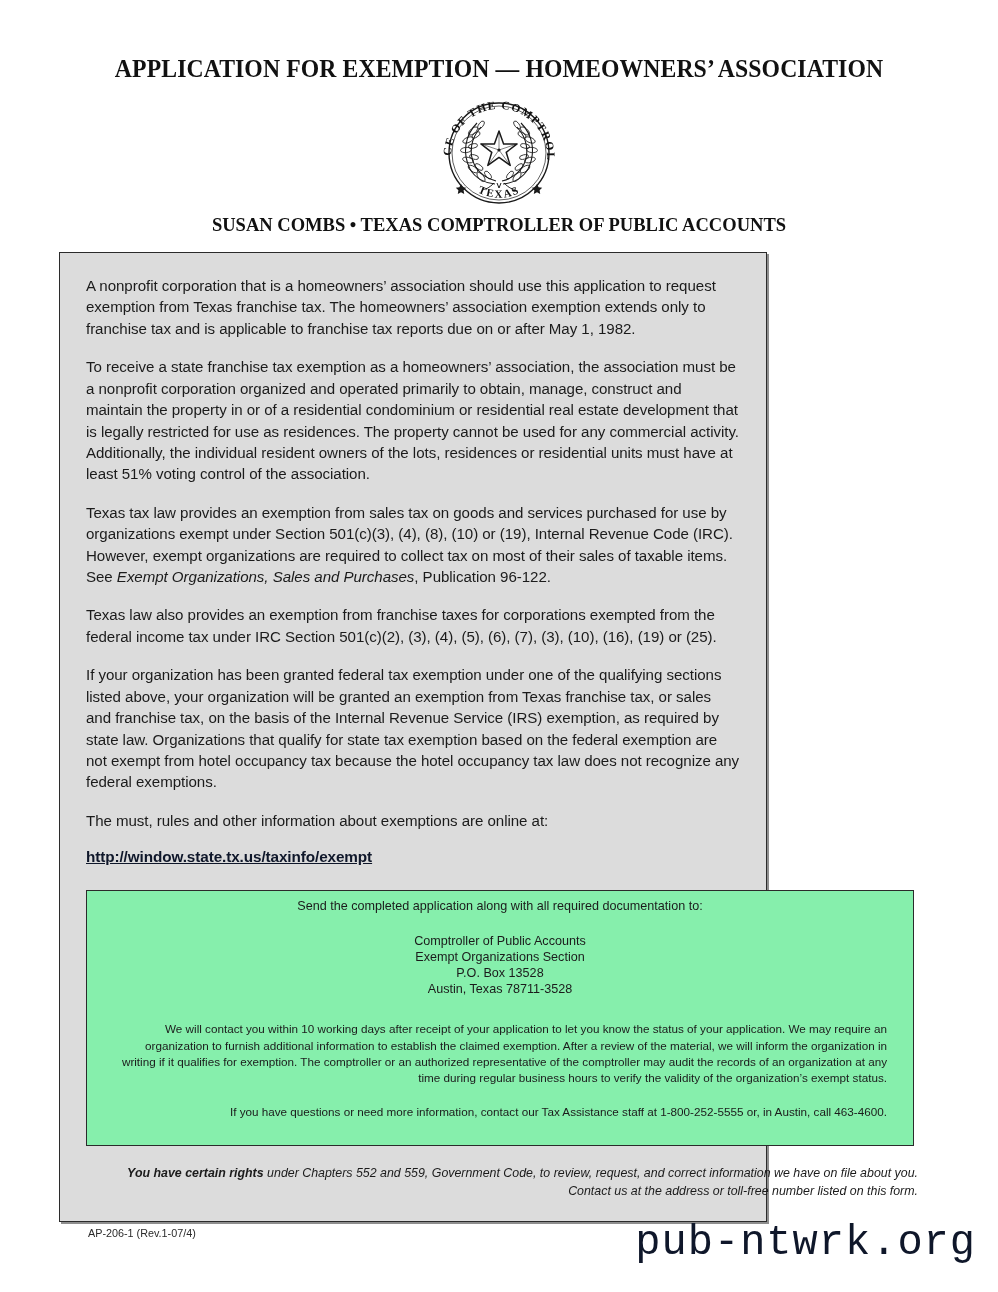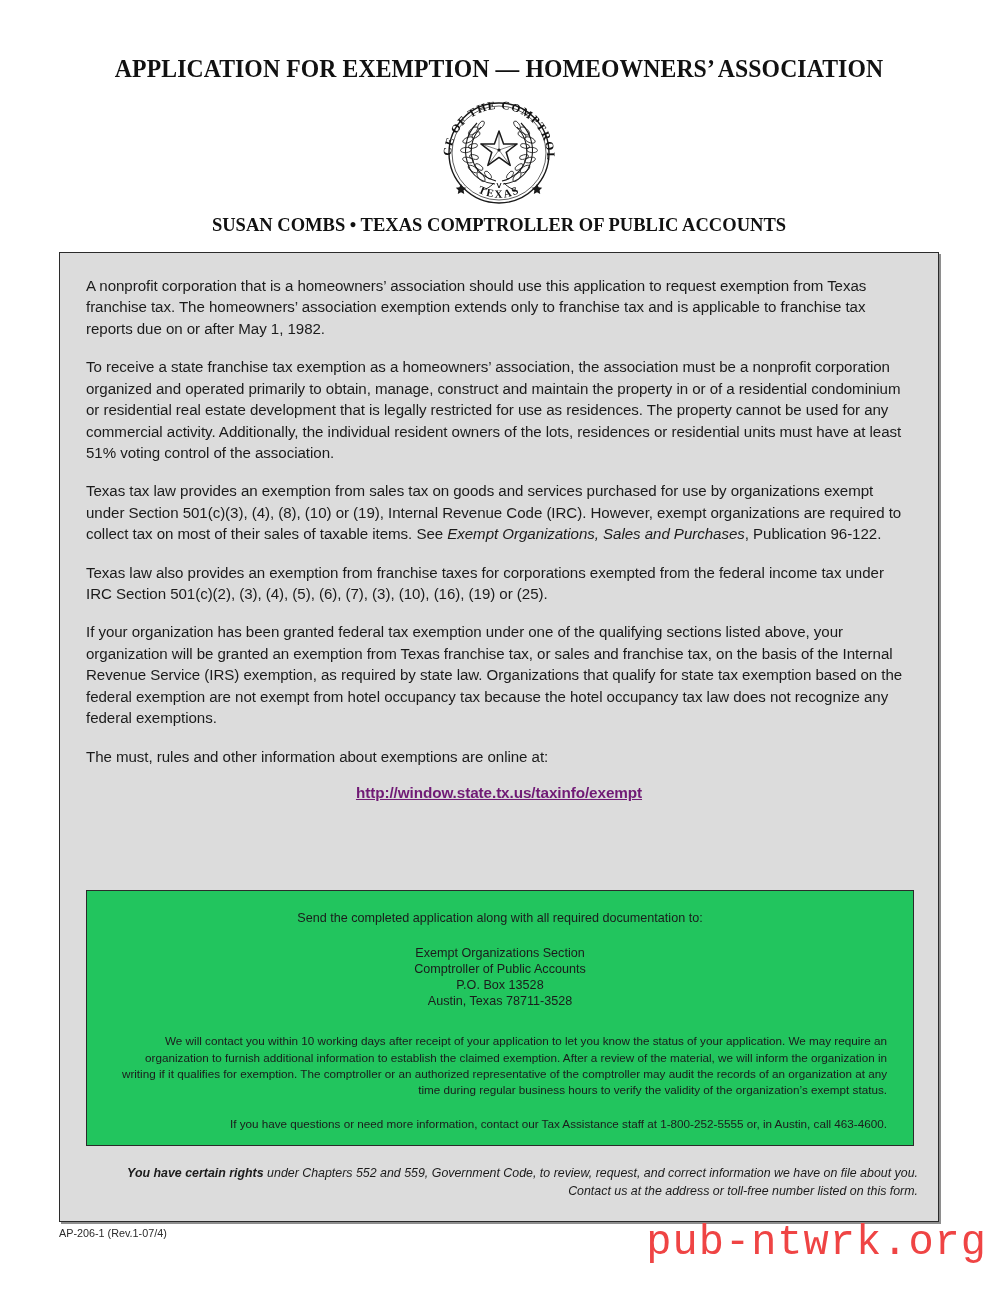--- a/index.html
+++ b/index.html
@@ -56,21 +56,21 @@
     transform: scaleX(0.95);
     transform-origin: center top;
     white-space: nowrap;
   }
 
   
   .panel {
     position: absolute;
     left: 59px;
     top: 252px;
-    width: 880px;
+    width: 708px;
     height: 970px;
     background: #dcdcdc;
     border: 1.5px solid #2b2b2b;
     box-sizing: border-box;
     box-shadow: 2px 2px 0 #8e8e8e;
   }
 
   .panel-inner {
     padding: 22px 26px 0 26px;
   }
@@ -81,39 +81,38 @@
     line-height: 1.42;
     color: #1b1b1b;
     letter-spacing: -0.05px;
   }
   p.body-text:last-of-type { margin-bottom: 0; }
 
   .italic { font-style: italic; text-align: right; }
 
   .url-line {
     margin: 9px 0 0 0;
-    text-align: center;
     font-size: 15.3px;
     font-weight: bold;
     text-decoration: underline;
     letter-spacing: -0.1px;
-    color: #701a75;
+    color: #0f172a;
   }
 
   
   .address-box {
     position: absolute;
     left: 26px;
     top: 637px;
     width: 828px;
     height: 256px;
-    background: #22c55e;
+    background: #86efac;
     border: 1.3px solid #2b2b2b;
     box-sizing: border-box;
-    padding: 20px 22px 0 22px;
+    padding: 8px 22px 0 22px;
   }
   .send-line {
     text-align: center;
     font-size: 12.6px;
     color: #1b1b1b;
     margin: 0 0 20px 0;
   }
   .addr-block {
     text-align: center;
     font-size: 12.6px;
@@ -141,32 +140,32 @@
     font-style: italic;
     line-height: 1.42;
     color: #1b1b1b;
     text-align: right;
   }
   .rights b { font-weight: bold; font-style: italic; }
 
   
   .form-code {
     position: absolute;
-    left: 59px;
+    left: 88px;
     top: 1227px;
     font-size: 10.8px;
     color: #2a2a2a;
   }
   .watermark {
     position: absolute;
-    right: 11px;
+    right: 22px;
     top: 1219px;
     font-family: "Liberation Mono", monospace;
     font-size: 42px;
-    color: #ef4444;
+    color: #0f172a;
     letter-spacing: 1px;
     white-space: nowrap;
   }
 </style>
 </head>
 <body>
 
 <div class="page-title">APPLICATION FOR EXEMPTION — HOMEOWNERS’ ASSOCIATION</div>
 
 <div class="seal-wrap">
@@ -250,22 +249,22 @@
     <p class="body-text"><span>Texas tax law provides an exemption from sales tax on goods and services purchased for use by organizations exempt under Section 501(c)(3), (4), (8), (10) or (19), Internal Revenue Code (IRC).  However, exempt organizations are required to collect tax on most of their sales of taxable items.  See </span><span class="italic">Exempt Organizations, Sales and Purchases</span><span>, Publication 96-122.</span></p>
     <p class="body-text">Texas law also provides an exemption from franchise taxes for corporations exempted from the federal income tax under IRC Section 501(c)(2), (3), (4), (5), (6), (7), (3), (10), (16), (19) or (25).</p>
     <p class="body-text">If your organization has been granted federal tax exemption under one of the qualifying sections listed above, your organization will be granted an exemption from Texas franchise tax, or sales and franchise tax, on the basis of the Internal Revenue Service (IRS) exemption, as required by state law.  Organizations that qualify for state tax exemption based on the federal exemption are not exempt from hotel occupancy tax because the hotel occupancy tax law does not recognize any federal exemptions.</p>
     <p class="body-text">The must, rules and other information about exemptions are online at:</p>
     <p class="url-line">http://window.state.tx.us/taxinfo/exempt</p>
   </div>
 
   <div class="address-box">
     <p class="send-line">Send the completed application along with all required documentation to:</p>
     <div class="addr-block">
+      <div>Comptroller of Public Accounts</div>
       <div>Exempt Organizations Section</div>
-      <div>Comptroller of Public Accounts</div>
       <div>P.O. Box 13528</div>
       <div>Austin, Texas 78711-3528</div>
     </div>
     <p class="fineprint">We will contact you within 10 working days after receipt of your application to let you know the status of your application.  We may require an organization to furnish additional information to establish the claimed exemption. After a review of the material, we will inform the organization in writing if it qualifies for exemption. The comptroller or an authorized representative of the comptroller may audit the records of an organization at any time during regular business hours to verify the validity of the organization’s exempt status.</p>
     <p class="fineprint last">If you have questions or need more information, contact our Tax Assistance staff at 1-800-252-5555 or, in Austin, call 463-4600.</p>
   </div>
 
   <div class="rights">
     <b>You have certain rights</b><span> under Chapters 552 and 559, Government Code, to review, request, and correct information we have on file about you. Contact us at the address or toll-free number listed on this form.</span>
   </div>

